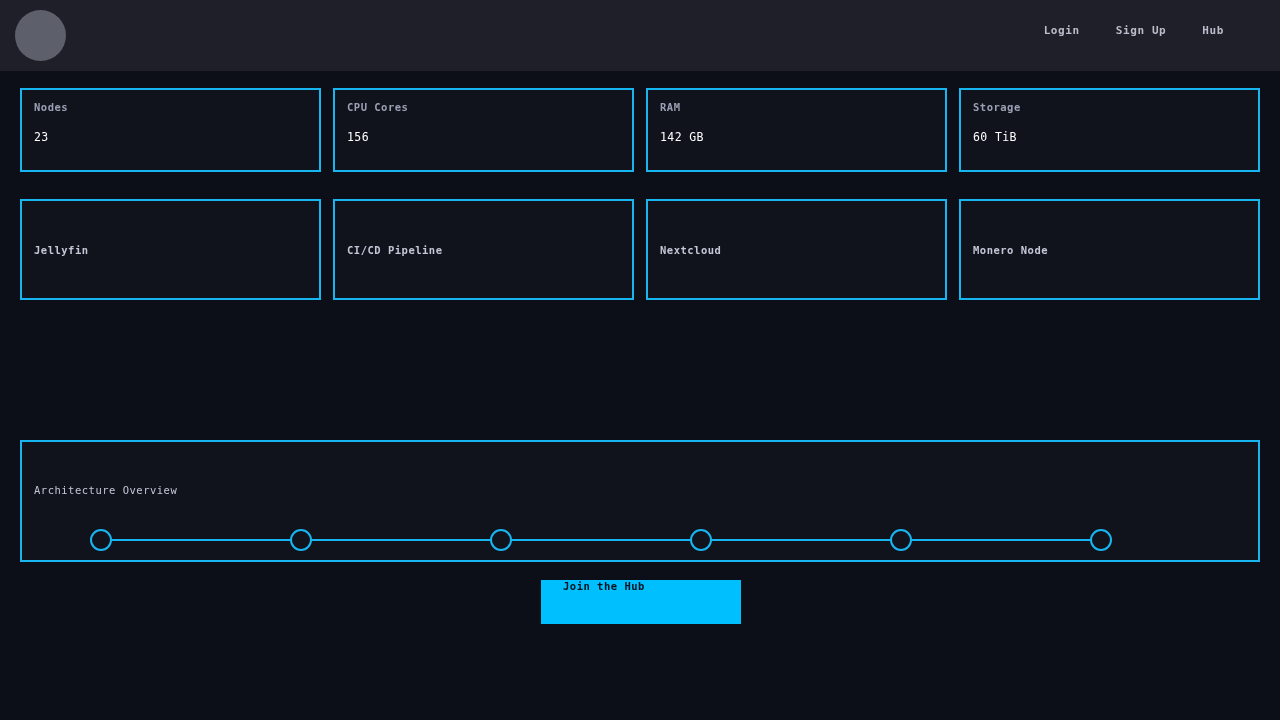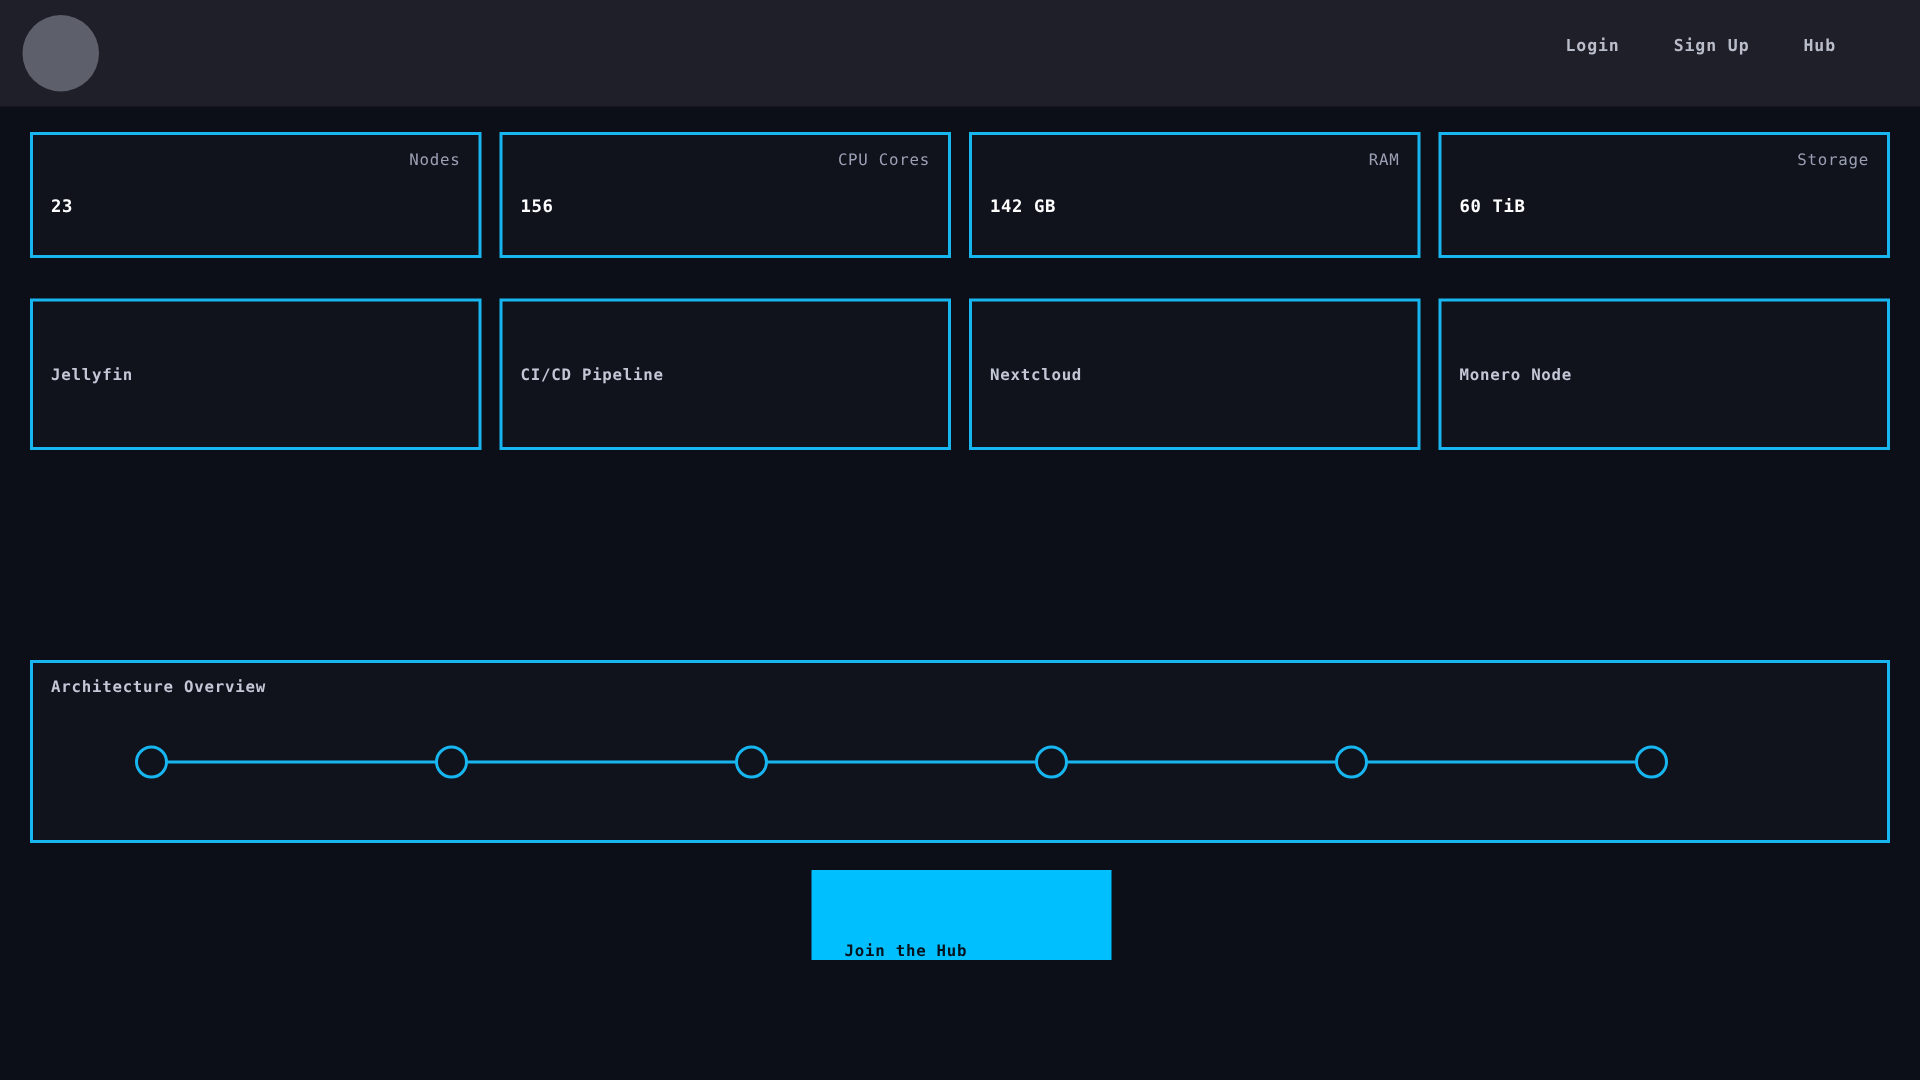--- a/index.html
+++ b/index.html
@@ -64,30 +64,29 @@
     gap: 12px;
   }
   .stat-card {
     flex: 1 1 0;
     height: 84px;
     padding: 11px 12px 0 12px;
   }
   .stat-label {
     color: #9ba0b4;
     font-size: 10.5px;
-    font-weight: normal;
+    font-weight: bold;
     letter-spacing: 0.5px;
     line-height: 13px;
-    text-align: right;
   }
   .stat-value {
     margin-top: 16px;
     color: #ffffff;
     font-size: 11.5px;
-    font-weight: bold;
+    font-weight: normal;
     letter-spacing: 0.4px;
     line-height: 14px;
   }
 
   
   .services-grid {
     position: absolute;
     left: 20px;
     top: 199px;
     width: 1240px;
@@ -113,42 +112,43 @@
     position: absolute;
     left: 20px;
     top: 440px;
     width: 1240px;
     height: 122px;
     padding: 10px 12px 0 12px;
   }
   .arch-title {
     color: #c3c7d6;
     font-size: 10.5px;
-    font-weight: bold;
+    font-weight: normal;
     letter-spacing: 0.5px;
     line-height: 13px;
+    margin-top: 32px;
   }
   .arch-diagram {
     position: relative;
     margin-top: 23px;
     height: 40px;
   }
   .arch-diagram svg { display: block; }
 
   
   .cta-button {
     position: absolute;
     left: 541px;
     top: 580px;
     width: 200px;
-    height: 60px;
+    height: 44px;
     background: #00bfff;
     border: none;
     display: flex;
-    align-items: flex-end;
+    align-items: flex-start;
     padding: 0 22px;
     cursor: pointer;
     font-family: inherit;
   }
   .cta-label {
     color: #06121c;
     font-size: 10.5px;
     font-weight: bold;
     letter-spacing: 0.5px;
   }

